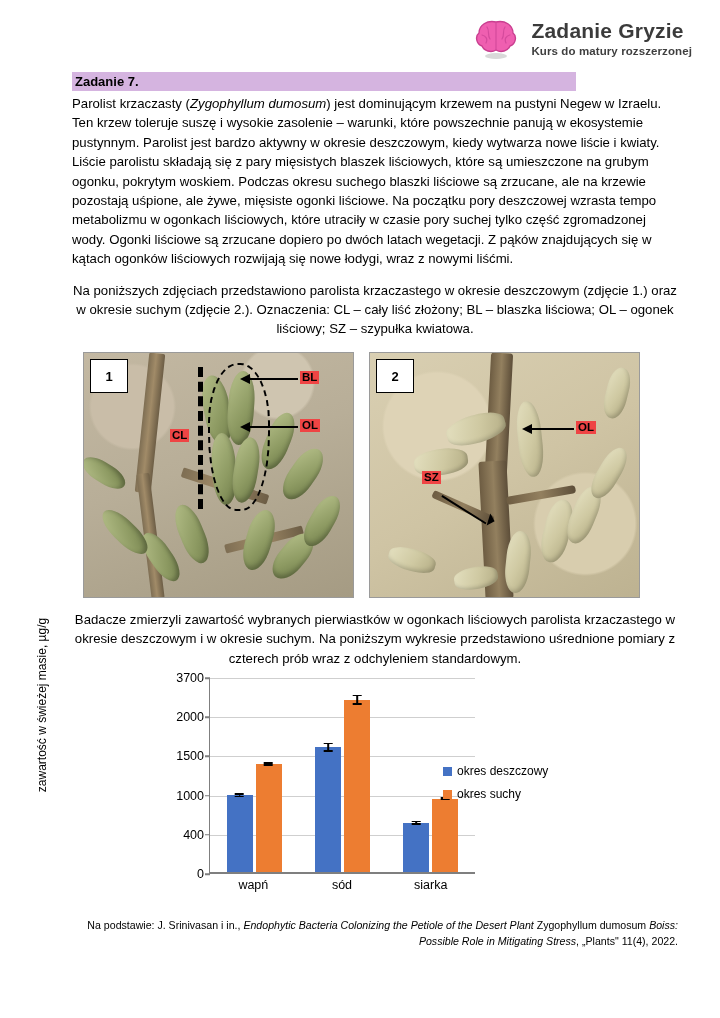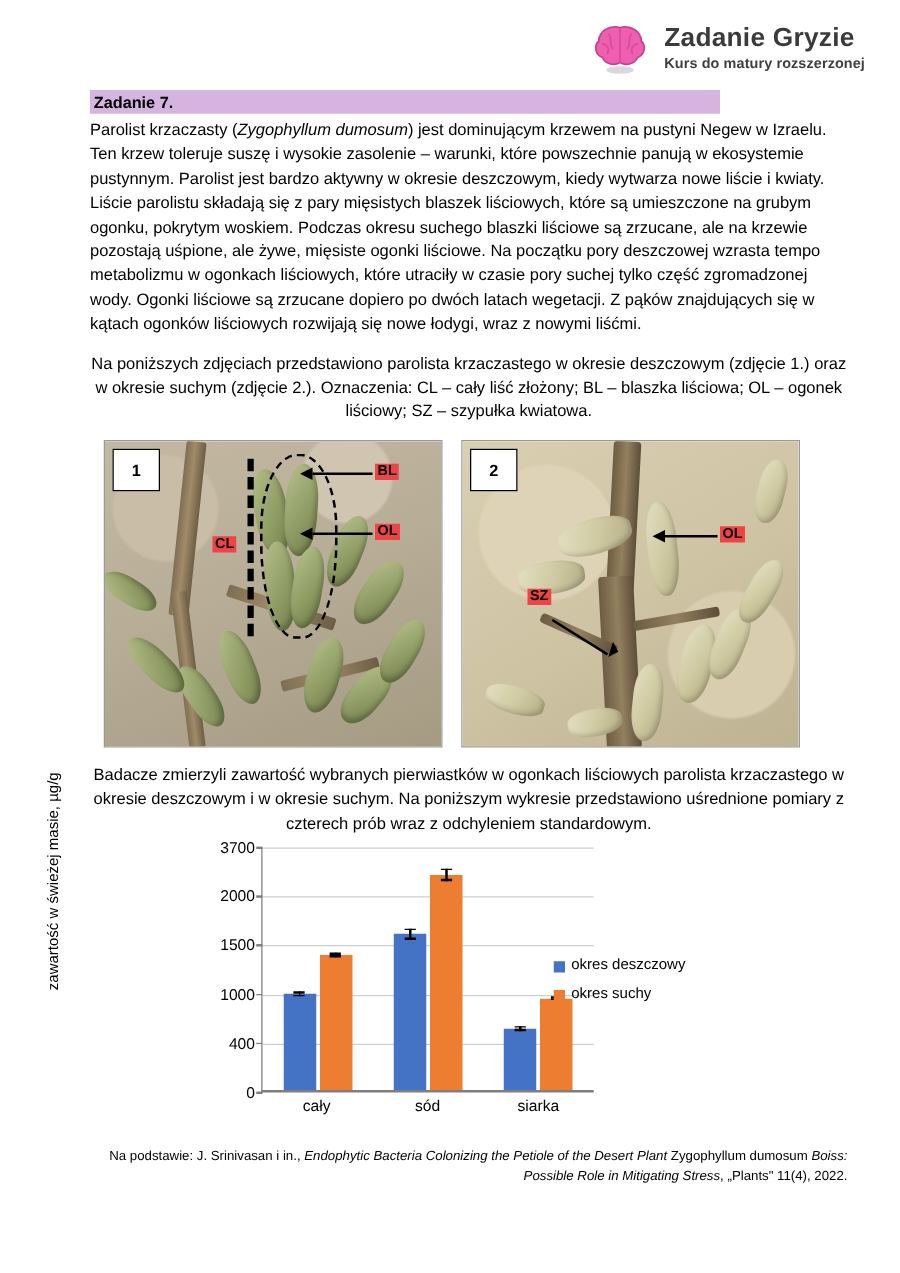--- a/index.html
+++ b/index.html
@@ -266,21 +266,21 @@
     font-size: 12.5px;
   }
   .legend {
     position: absolute;
     left: 318px;
     top: 92px;
     font-size: 12px;
   }
   .legend-row {
     display: flex;
-    align-items: flex-end;
+    align-items: center;
     gap: 5px;
     margin-bottom: 9px;
     white-space: nowrap;
   }
   .swatch { width: 9px; height: 9px; flex: none; }
 
   
   .source {
     position: absolute;
     left: 72px;
@@ -436,21 +436,21 @@
             <div class="errbar" style="height: 3.92px; top: -1.96px;"></div>
           </div>
           <div class="bar" style="height: 73.304px; background: rgb(237, 125, 49);">
             <div class="errbar" style="height: 3.136px; top: -1.568px;"></div>
           </div>
         </div>
       </div>
   </div>
 
   <div class="xlabels" id="xlabels">
-      <div class="xlabel">cały</div>
+      <div class="xlabel">wapń</div>
       <div class="xlabel">sód</div>
       <div class="xlabel">siarka</div>
     </div>
 
   <div class="legend" id="legend">
       <div class="legend-row">
         <span class="swatch" style="background: rgb(68, 114, 196);"></span>
         <span>okres deszczowy</span>
       </div>
       <div class="legend-row">

